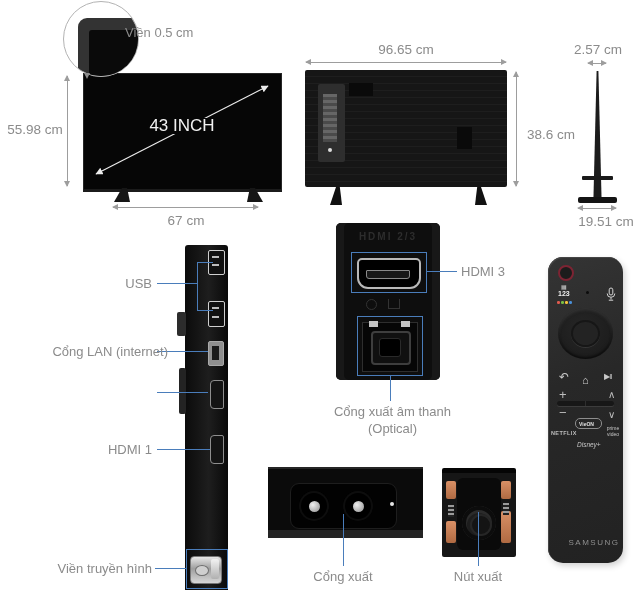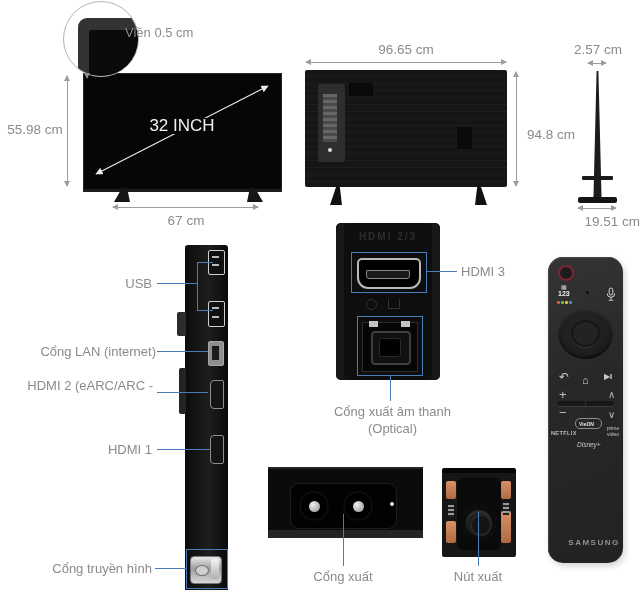--- a/index.html
+++ b/index.html
@@ -40,21 +40,21 @@
       <defs>
         <marker id="ah" markerWidth="8" markerHeight="8" refX="5.5" refY="3" orient="auto">
             <path d="M0,0 L6,3 L0,6 z" fill="#ececec"></path>
           </marker>
         <marker id="ah2" markerWidth="8" markerHeight="8" refX="5.5" refY="3" orient="auto-start-reverse">
             <path d="M0,0 L6,3 L0,6 z" fill="#ececec"></path>
           </marker>
       </defs>
       <line x1="12" y1="100" x2="184" y2="12" stroke="#ececec" stroke-width="1.2" marker-end="url(#ah)" marker-start="url(#ah2)"></line>
     </svg>
-    <div class="lbl ctr" style="left:55px;top:44px;width:86px;color:#f2f2f2;font-size:17px;background:#060606;">32 INCH</div>
+    <div class="lbl ctr" style="left:55px;top:44px;width:86px;color:#f2f2f2;font-size:17px;background:#060606;">43 INCH</div>
   </div>
   <div class="footL" style="left:114px;top:188px;width:16px;height:14px;"></div>
   <div class="footR" style="left:247px;top:188px;width:16px;height:14px;"></div>
 
   <div class="abs" style="left:63px;top:1px;width:74px;height:74px;border:1px solid #b3b3b3;border-radius:50%;overflow:hidden;background:#fff;">
     <div class="abs" style="left:14px;top:16px;width:70px;height:70px;background:#333;border-radius:9px 0 0 0;"></div>
     <div class="abs" style="left:25px;top:28px;width:60px;height:60px;background:#0a0a0a;border-radius:3px 0 0 0;"></div>
   </div>
   <div class="abs" style="left:84px;top:73px;width:0;height:0;border-left:3.5px solid transparent;border-right:3.5px solid transparent;border-top:6px solid #8d8d8d;"></div>
   <div class="lbl" style="left:125px;top:25px;">Viền 0.5 cm</div>
@@ -73,29 +73,29 @@
     </div>
     <div class="abs" style="left:44px;top:13px;width:24px;height:13px;background:#0a0a0a;"></div>
     <div class="abs" style="left:152px;top:57px;width:15px;height:22px;background:#0a0a0a;"></div>
   </div>
   <div class="footL" style="left:330px;top:187px;width:12px;height:18px;background:#111;"></div>
   <div class="footR" style="left:475px;top:187px;width:12px;height:18px;background:#111;"></div>
 
   <div class="harrow" style="left:306px;top:62px;width:200px;"></div>
   <div class="lbl ctr" style="left:356px;top:42px;width:100px;font-size:13.5px;">96.65 cm</div>
   <div class="varrow" style="left:516px;top:72px;height:114px;"></div>
-  <div class="lbl" style="left:527px;top:127px;font-size:13.5px;">94.8 cm</div>
+  <div class="lbl" style="left:527px;top:127px;font-size:13.5px;">38.6 cm</div>
 
   <div class="abs" style="left:593px;top:71px;width:9px;height:127px;background:#1c1c1c;clip-path:polygon(40% 0,60% 0,95% 100%,5% 100%);"></div>
   <div class="abs" style="left:582px;top:176px;width:31px;height:4px;background:#1a1a1a;border-radius:1px;"></div>
   <div class="abs" style="left:578px;top:197px;width:39px;height:6px;background:#141414;border-radius:2px;"></div>
   <div class="harrow" style="left:588px;top:63px;width:18px;"></div>
   <div class="lbl ctr" style="left:567px;top:42px;width:62px;font-size:13.5px;">2.57 cm</div>
   <div class="harrow" style="left:578px;top:208px;width:38px;"></div>
-  <div class="lbl ctr" style="left:572px;top:214px;width:68px;font-size:13.5px;text-align:right;">19.51 cm</div>
+  <div class="lbl ctr" style="left:572px;top:214px;width:68px;font-size:13.5px;">19.51 cm</div>
 
   <div class="abs" style="left:185px;top:245px;width:43px;height:345px;border-radius:3px 3px 0 0;
               background:linear-gradient(90deg,#0b0b0b 0%,#1e1e1e 55%,#090909 100%);"></div>
   <div class="abs" style="left:177px;top:312px;width:9px;height:24px;background:#2c2c2c;border-radius:2px;"></div>
   <div class="abs" style="left:179px;top:368px;width:7px;height:46px;background:#232323;border-radius:2px;"></div>
 
   <div class="port" style="left:208px;top:250px;width:15px;height:23px;border:1px solid #cfcfcf;background:#101010;">
     <div class="abs" style="left:3px;top:5px;width:7px;height:2px;background:#bbb;"></div>
     <div class="abs" style="left:3px;top:13px;width:7px;height:2px;background:#bbb;"></div>
   </div>
@@ -118,24 +118,23 @@
   <div class="cl-h" style="left:157px;top:283px;width:40px;"></div>
   <div class="cl-v" style="left:197px;top:262px;height:49px;"></div>
   <div class="cl-h" style="left:197px;top:262px;width:16px;"></div>
   <div class="cl-h" style="left:197px;top:310px;width:16px;"></div>
   <div class="cl-h" style="left:157px;top:351px;width:51px;"></div>
   <div class="cl-h" style="left:157px;top:392px;width:51px;"></div>
   <div class="cl-h" style="left:157px;top:449px;width:53px;"></div>
   <div class="cl-h" style="left:155px;top:568px;width:31px;"></div>
 
   <div class="lbl rgt" style="left:92px;top:276px;width:60px;">USB</div>
-  <div class="lbl rgt" style="left:16px;top:344px;width:140px;">Cổng LAN (internet)</div>
-  <div class="lbl rgt" style="left:12px;top:378px;width:141px;">HDMI 2 (eARC/ARC -</div>
+  <div class="lbl rgt" style="left:28px;top:344px;width:140px;">Cổng LAN (internet)</div>
   <div class="lbl rgt" style="left:92px;top:442px;width:60px;">HDMI 1</div>
-  <div class="lbl rgt" style="left:40px;top:561px;width:112px;">Cổng truyền hình</div>
+  <div class="lbl rgt" style="left:40px;top:561px;width:112px;">Viền truyền hình</div>
 
   <div class="abs" style="left:336px;top:223px;width:104px;height:157px;background:#0e0e0e;border-radius:5px;
               box-shadow:inset 8px 0 0 #181818, inset -8px 0 0 #181818;">
     <div class="abs ctr" style="left:0;top:8px;width:100%;color:#2d2d2d;font-size:10px;font-weight:bold;letter-spacing:2px;text-align:center;">HDMI 2/3</div>
 
     <div class="abs" style="left:21px;top:35px;width:60px;height:27px;background:#000;border:2px solid #b9b9b9;border-radius:5px 5px 11px 11px;">
       <div class="abs" style="left:7px;top:10px;width:42px;height:7px;background:#181818;border:1px solid #8a8a8a;border-radius:1px 1px 3px 3px;"></div>
     </div>
 
     <div class="abs" style="left:30px;top:76px;width:9px;height:9px;border:1px solid #333;border-radius:50%;"></div>
@@ -233,16 +232,16 @@
     <div class="abs" style="left:27px;top:161px;width:25px;height:9px;border:1px solid #8d8d8d;border-radius:5px;text-align:center;">
       <span class="rlbl" style="left:3px;top:1.5px;font-size:5px;color:#e0e0e0;font-weight:bold;">VieON</span>
     </div>
     <div class="rlbl" style="left:3px;top:173px;font-size:5.5px;font-weight:bold;color:#bcbcbc;letter-spacing:0.4px;">NETFLIX</div>
     <div class="abs" style="left:57px;top:168px;text-align:center;width:16px;">
       <div class="rlbl" style="position:static;display:block;font-size:5px;color:#c6c6c6;">prime</div>
       <div class="rlbl" style="position:static;display:block;font-size:5px;color:#c6c6c6;">video</div>
     </div>
     <div class="rlbl" style="left:29px;top:184px;font-size:6.5px;color:#c6c6c6;font-style:italic;">Disney+</div>
 
-    <div class="rlbl ctr" style="left:0;top:281px;width:92px;text-align:center;font-size:8px;font-weight:bold;letter-spacing:1.5px;color:#8f8f8f;">SAMSUNG</div>
+    <div class="rlbl ctr" style="left:0;top:281px;width:92px;text-align:center;font-size:8px;font-weight:normal;letter-spacing:1.5px;color:#8f8f8f;">SAMSUNG</div>
   </div>
 
 </div>
 
 </body></html>

